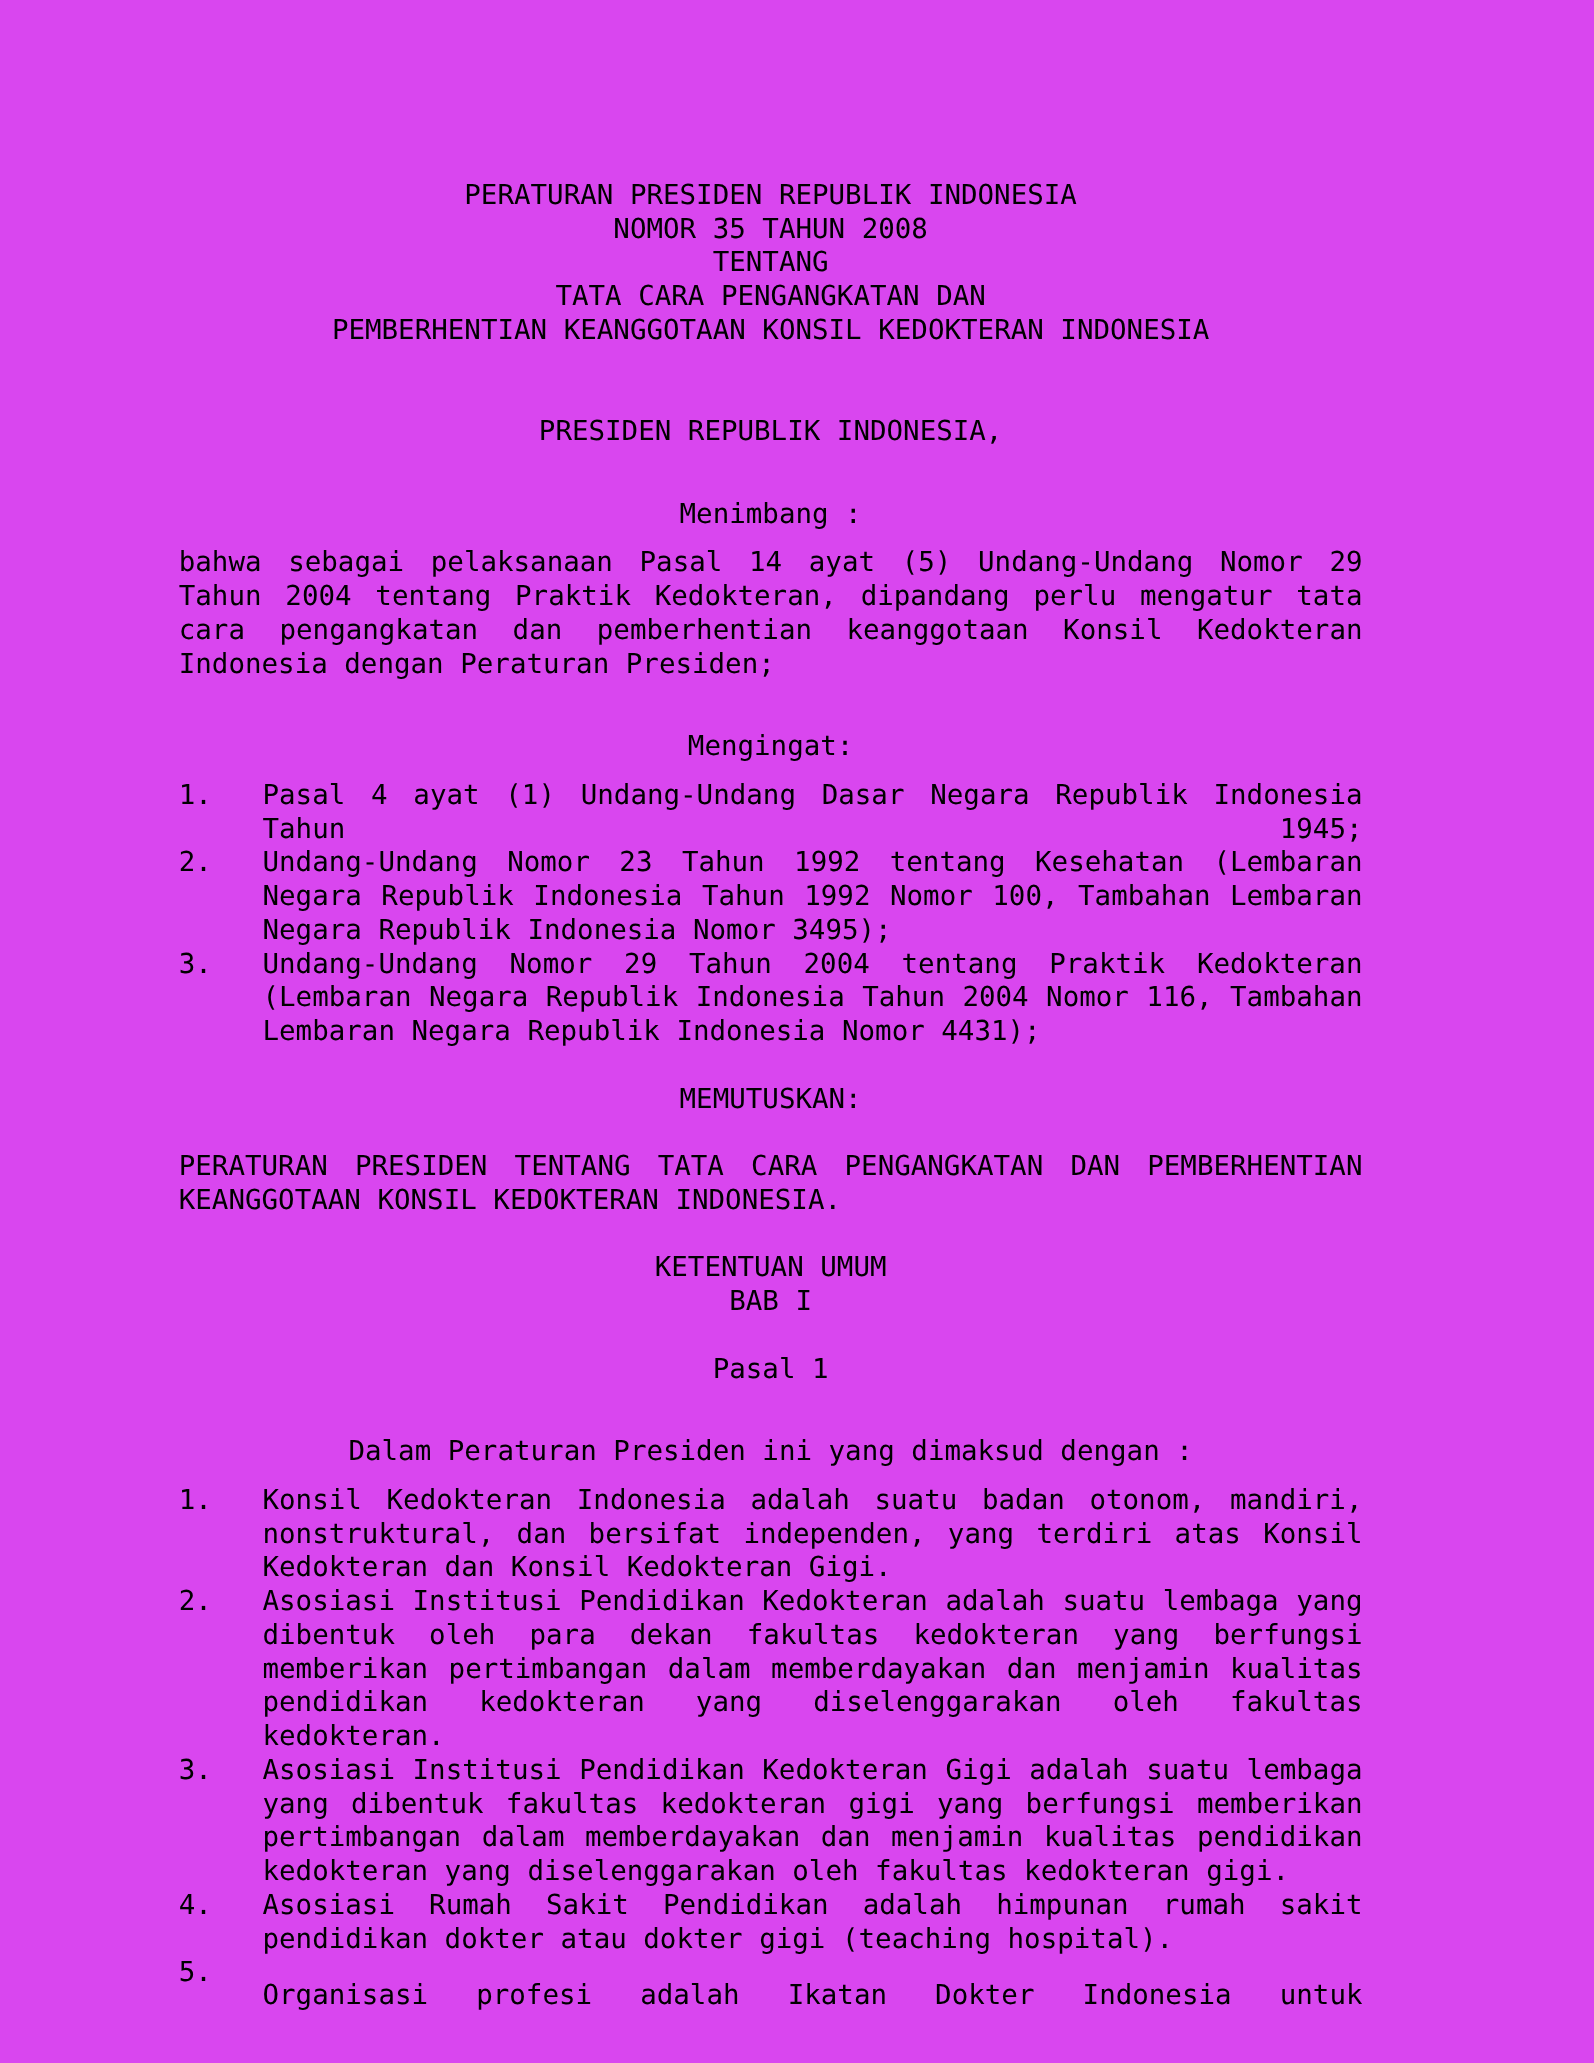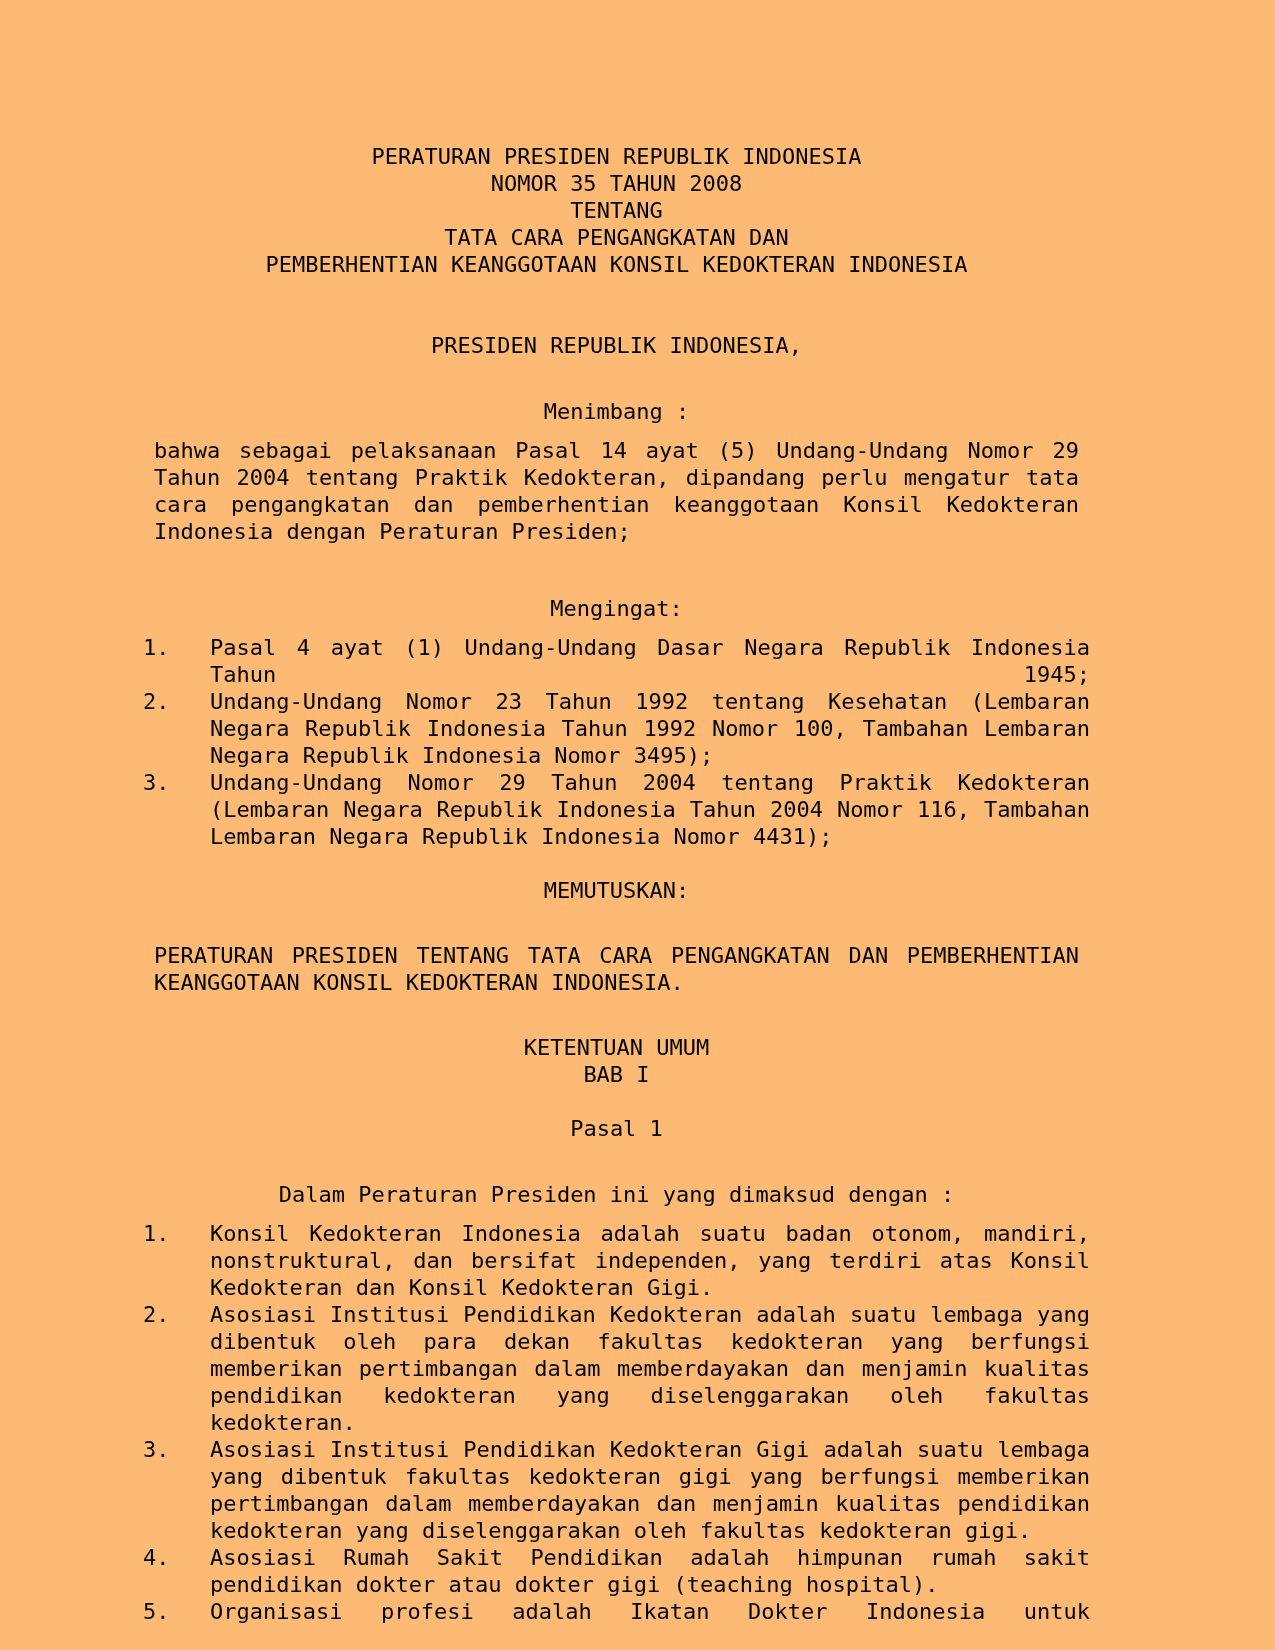--- a/index.html
+++ b/index.html
@@ -11,39 +11,39 @@
     width: 1275px;
     height: 1650px;
     font-family: "DejaVu Sans Mono", "Liberation Mono", monospace;
     color: #000000;
     overflow: hidden;
   }
   .page {
     position: relative;
     width: 1275px;
     height: 1650px;
-    background: #fdba74;
+    background: #d946ef;
     box-sizing: border-box;
     padding: 143px 185px 0 143px;
   }
   .doc-body {
     width: 947px;
     font-size: 22px;
     line-height: 27px;
     letter-spacing: 0;
   }
   .ctr {
     text-align: center;
     white-space: pre;
   }
   .para {
     text-align: justify;
     text-justify: inter-word;
     white-space: normal;
-    margin: 11px;
+    margin: 0;
   }
   .plain {
     text-align: center;
     white-space: pre-wrap;
     margin: 12px;
   }
   .gap-1 { height: 27px; }
   .list {
     margin: 0;
     padding: 0;
@@ -153,19 +153,19 @@
         <div class="list-item">
           <div class="li-num">3.</div>
           <div class="li-text">Asosiasi Institusi Pendidikan Kedokteran Gigi adalah suatu lembaga yang dibentuk fakultas kedokteran gigi yang berfungsi memberikan pertimbangan dalam memberdayakan dan menjamin kualitas pendidikan kedokteran yang diselenggarakan oleh fakultas kedokteran gigi.</div>
         </div>
         <div class="list-item">
           <div class="li-num">4.</div>
           <div class="li-text">Asosiasi Rumah Sakit Pendidikan adalah himpunan rumah sakit pendidikan dokter atau dokter gigi (teaching hospital).</div>
         </div>
         <div class="list-item">
           <div class="li-num">5.</div>
-          <div class="li-text justify-all" style="text-align-last: justify;">Organisasi profesi adalah Ikatan Dokter Indonesia untuk</div>
+          <div class="li-text justify-all" style="text-align-last: justify; margin-top: 18px;">Organisasi profesi adalah Ikatan Dokter Indonesia untuk</div>
         </div>
       </div>
     </div>
 
   </div>
 </div>
 
 </body></html>

